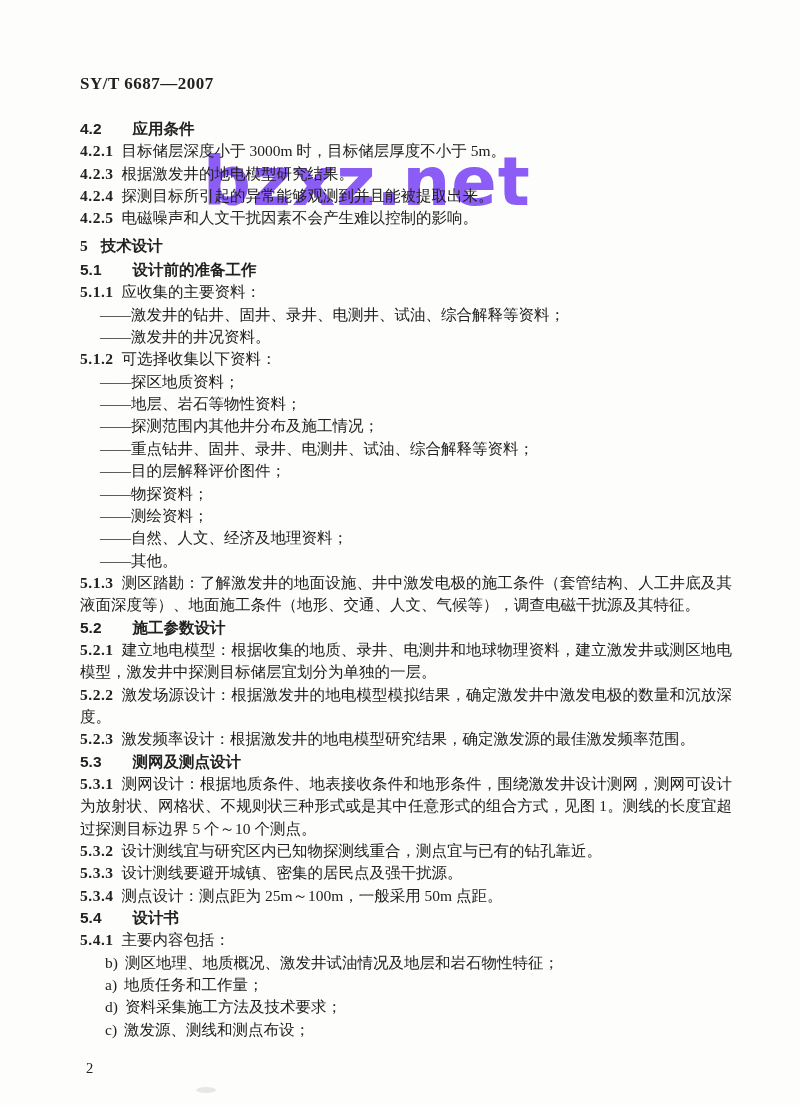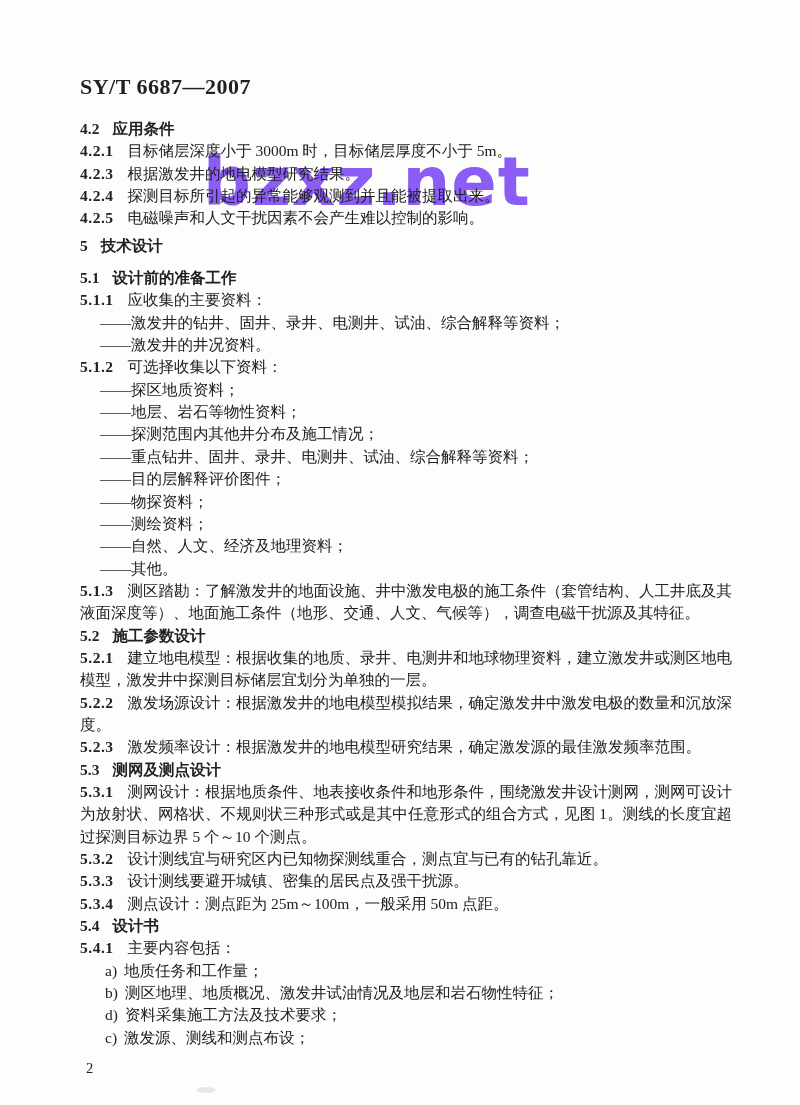--- a/index.html
+++ b/index.html
@@ -9,21 +9,21 @@
     height: 1105px;
     background: #fdfdfc;
     overflow: hidden;
     font-family: "Liberation Serif", "DejaVu Serif", serif;
     color: #212121;
   }
   .std-header {
     position: absolute;
     left: 80px;
     top: 74px;
-    font-size: 22px;
+    font-size: 17px;
     font-weight: bold;
     letter-spacing: 0.5px;
     z-index: 2;
   }
   .watermark {
     position: absolute;
     left: 203px;
     top: 143px;
     font-family: "DejaVu Sans", "Liberation Sans", sans-serif;
     font-weight: bold;
@@ -44,26 +44,26 @@
     line-height: 22.35px;
     text-align: justify;
   }
   .blk { margin: 0; }
   .h1, .h2 {
     font-weight: bold;
     font-family: "DejaVu Sans", "Liberation Sans", sans-serif;
     font-size: 15.5px;
     text-align: left;
   }
-  .h1 { margin-top: 5px; margin-bottom: 10px; }
+  .h1 { margin-top: 5px; margin-bottom: 2px; }
   .h1 .num { margin-right: 13px; font-family: "Liberation Serif", serif; }
-  .h2 .num { margin-right: 13px; font-family: Liberation Serif, serif; }
+  .h2 .num { margin-right: 31px; font-family: Liberation Sans, sans-serif; }
   .clause .num {
     font-weight: bold;
-    margin-right: 14px;
+    margin-right: 8px;
     letter-spacing: 0.5px;
   }
   .dash { padding-left: 20px; }
   .letter { padding-left: 25px; }
   .letter .num { font-weight: normal; margin-right: 7px; }
   .page-number {
     position: absolute;
     left: 86px;
     top: 1060px;
     font-size: 14.5px;
@@ -115,22 +115,22 @@
       <div class="blk clause"><span class="num">5.2.1</span><span class="txt">建立地电模型：根据收集的地质、录井、电测井和地球物理资料，建立激发井或测区地电模型，激发井中探测目标储层宜划分为单独的一层。</span></div>
       <div class="blk clause"><span class="num">5.2.2</span><span class="txt">激发场源设计：根据激发井的地电模型模拟结果，确定激发井中激发电极的数量和沉放深度。</span></div>
       <div class="blk clause"><span class="num">5.2.3</span><span class="txt">激发频率设计：根据激发井的地电模型研究结果，确定激发源的最佳激发频率范围。</span></div>
       <div class="blk h2"><span class="num">5.3</span><span class="txt">测网及测点设计</span></div>
       <div class="blk clause"><span class="num">5.3.1</span><span class="txt">测网设计：根据地质条件、地表接收条件和地形条件，围绕激发井设计测网，测网可设计为放射状、网格状、不规则状三种形式或是其中任意形式的组合方式，见图 1。测线的长度宜超过探测目标边界 5 个～10 个测点。</span></div>
       <div class="blk clause"><span class="num">5.3.2</span><span class="txt">设计测线宜与研究区内已知物探测线重合，测点宜与已有的钻孔靠近。</span></div>
       <div class="blk clause"><span class="num">5.3.3</span><span class="txt">设计测线要避开城镇、密集的居民点及强干扰源。</span></div>
       <div class="blk clause"><span class="num">5.3.4</span><span class="txt">测点设计：测点距为 25m～100m，一般采用 50m 点距。</span></div>
       <div class="blk h2"><span class="num">5.4</span><span class="txt">设计书</span></div>
       <div class="blk clause"><span class="num">5.4.1</span><span class="txt">主要内容包括：</span></div>
+      <div class="blk letter"><span class="num">b)</span><span class="txt">测区地理、地质概况、激发井试油情况及地层和岩石物性特征；</span></div>
       <div class="blk letter"><span class="num">a)</span><span class="txt">地质任务和工作量；</span></div>
-      <div class="blk letter"><span class="num">b)</span><span class="txt">测区地理、地质概况、激发井试油情况及地层和岩石物性特征；</span></div>
       <div class="blk letter"><span class="num">d)</span><span class="txt">资料采集施工方法及技术要求；</span></div>
       <div class="blk letter"><span class="num">c)</span><span class="txt">激发源、测线和测点布设；</span></div>
     </div>
 
   <div class="page-number">2</div>
 
   <div class="scan-artifact"></div>
 
 </div>
 

